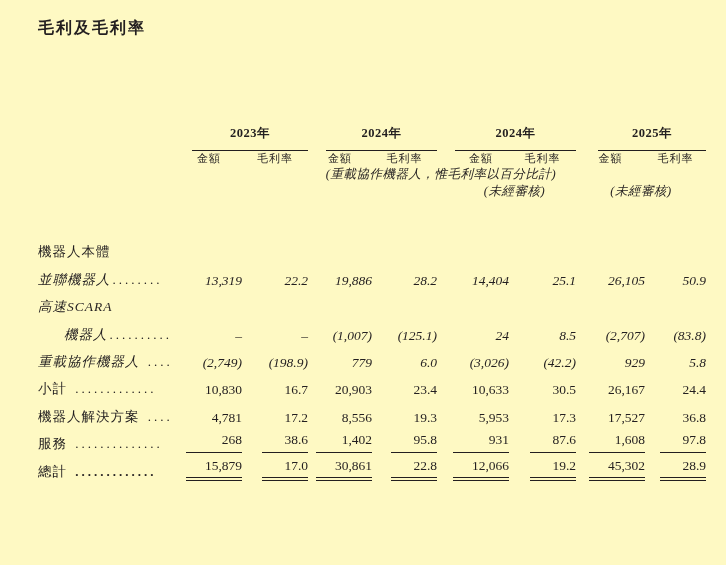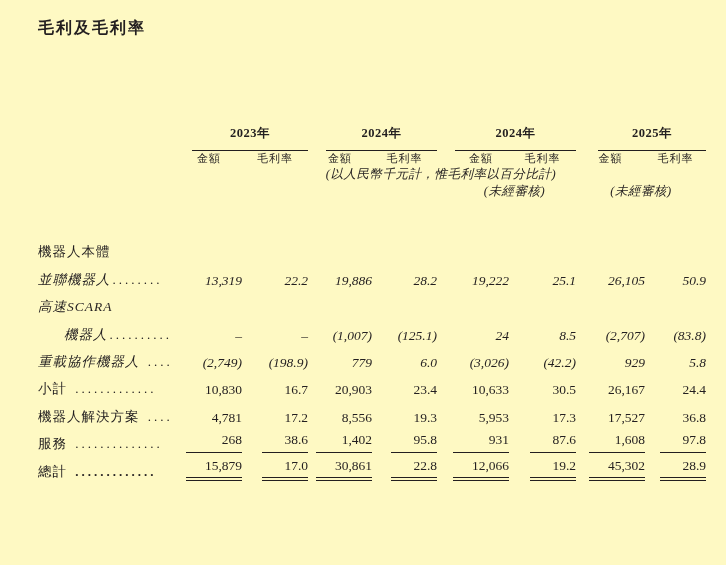--- a/index.html
+++ b/index.html
@@ -109,21 +109,21 @@
         <th class="mh">金額</th>
         <th class="mh">毛利率</th>
         <th></th>
         <th class="mh">金額</th>
         <th class="mh">毛利率</th>
         <th class="mh">金額</th>
         <th class="mh">毛利率</th>
       </tr>
       <tr>
         <th></th>
-        <th colspan="9" class="note">(以人民幣千元計，惟毛利率以百分比計)</th>
+        <th colspan="9" class="note">(重載協作機器人，惟毛利率以百分比計)</th>
       </tr>
       <tr>
         <th colspan="6"></th>
         <th colspan="2" class="note">(未經審核)</th>
         <th colspan="2" class="note">(未經審核)</th>
       </tr>
       <tr class="spacer-row">
           <td colspan="10"></td>
         </tr>
     </thead>
@@ -140,21 +140,21 @@
           <td class="num"></td>
           <td class="num"></td>
         </tr>
         <tr class="data-row">
           <td class="lbl"><span class="lbl-italic">並聯機器人</span><span class="leader">........</span></td>
           <td class="num num-italic">13,319</td>
           <td class="num num-italic">22.2</td>
           <td class="num num-italic">19,886</td>
           <td class="num num-italic">28.2</td>
           <td></td>
-          <td class="num num-italic">19,222</td>
+          <td class="num num-italic">14,404</td>
           <td class="num num-italic">25.1</td>
           <td class="num num-italic">26,105</td>
           <td class="num num-italic">50.9</td>
         </tr>
         <tr class="data-row">
           <td class="lbl"><span class="lbl-italic">高速SCARA</span></td>
           <td class="num num-italic"></td>
           <td class="num num-italic"></td>
           <td class="num num-italic"></td>
           <td class="num num-italic"></td>

